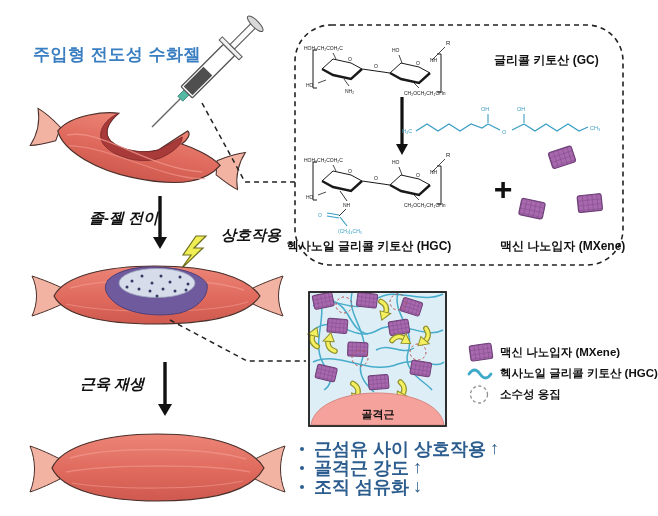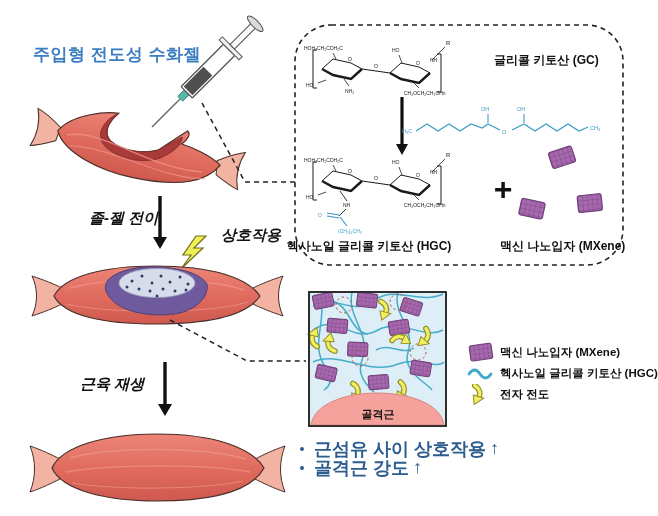--- a/index.html
+++ b/index.html
@@ -274,32 +274,37 @@
     <span class="leg-label">맥신 나노입자 (MXene)</span>
   </div>
   <div class="leg-row">
     <svg class="leg-icon" viewBox="0 0 34 21">
       <path d="M3,11 q5.5,-8 11,0 q5.5,8 11,0" fill="none" stroke="#3fa9c9" stroke-width="2.8" stroke-linecap="round"></path>
     </svg>
     <span class="leg-label">헥사노일 글리콜 키토산 (HGC)</span>
   </div>
   <div class="leg-row">
     <svg class="leg-icon" viewBox="0 0 34 21">
-      <use href="#earrow" transform="translate(6,0) rotate(12)"></use>
+      <circle cx="13" cy="10.5" r="8.5" fill="none" stroke="#909090" stroke-width="1.3" stroke-dasharray="3,2.6"></circle>
     </svg>
-    <span class="leg-label">전자 전도</span>
+    <span class="leg-label">소수성 응집</span>
   </div>
 </div>
 
 <div id="bullets">
   <div class="brow">
     <span class="bdot"></span>
     <span>근섬유 사이 상호작용</span>
     <span class="barrow">↑</span>
   </div>
   <div class="brow">
     <span class="bdot"></span>
     <span>골격근 강도</span>
     <span class="barrow">↑</span>
   </div>
+  <div class="brow">
+    <span class="bdot"></span>
+    <span>조직 섬유화</span>
+    <span class="barrow">↓</span>
+  </div>
 </div>
 
 </div>
 
 </body></html>

